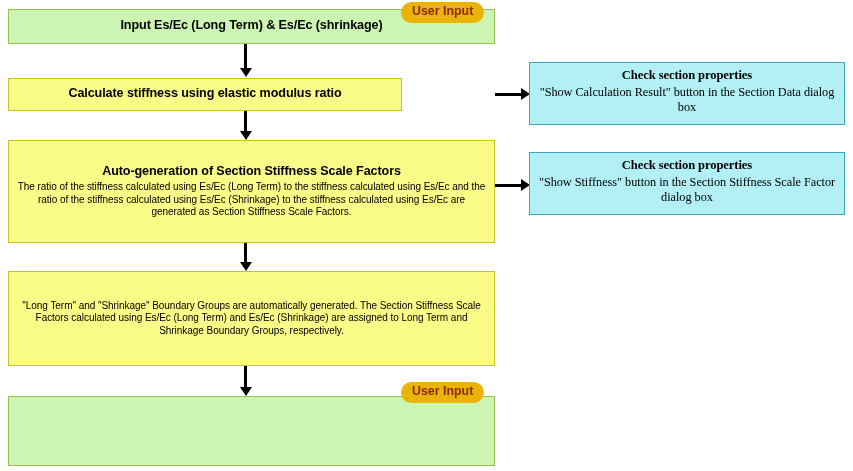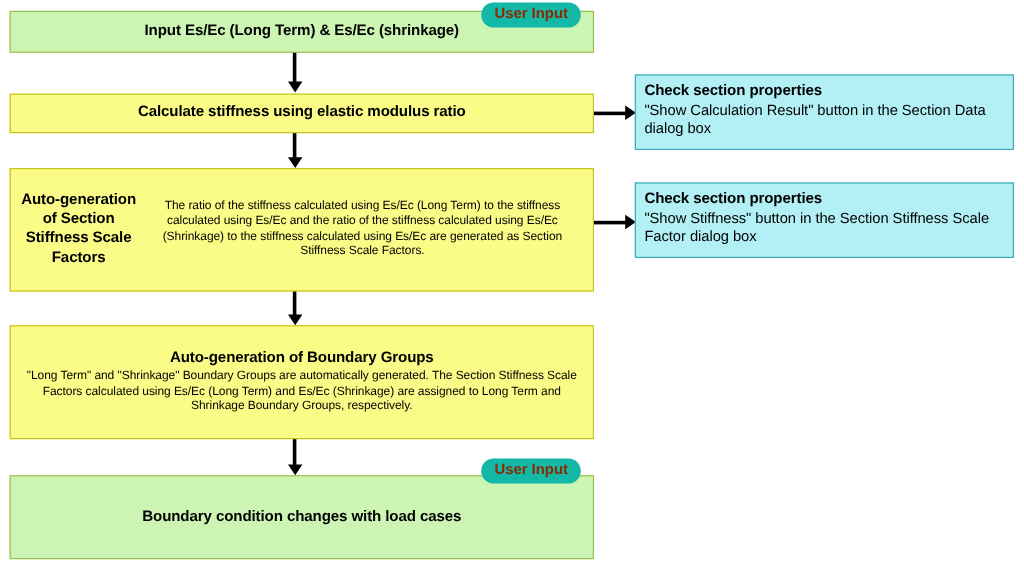--- a/index.html
+++ b/index.html
@@ -49,36 +49,37 @@
     background: #ccf5b3;
     border: 1px solid #9ac04f;
   }
   .box-yellow {
     background: #fbfb87;
     border: 1px solid #c5c51f;
   }
   .box-cyan {
     background: #b2f0f5;
     border: 1px solid #3aa8b8;
-    text-align: left;
+    text-align: center;
     padding: 5px 7px;
+    font-family: Liberation Serif, serif;
   }
   .box-cyan .title {
     font-weight: bold;
     font-size: 12.6px;
     margin-bottom: 1px;
   }
   .box-cyan .body {
     font-size: 12.3px;
   }
 
   
   .badge {
     position: absolute;
-    background: #14b8a6;
+    background: #eab308;
     color: #8a2b00;
     font-weight: bold;
     font-size: 12.4px;
     border-radius: 12px;
     padding: 3px 11px 4px 11px;
     line-height: 1.1;
     white-space: nowrap;
     z-index: 5;
   }
 
@@ -114,57 +115,55 @@
 <div id="canvas">
 
   <div class="box box-green" style="left:8px; top:9px; width:487px; height:35px; display:flex; align-items:center; justify-content:center;">
     <span class="title">Input Es/Ec (Long Term) &amp; Es/Ec (shrinkage)</span>
   </div>
   <div class="badge" style="left:401px; top:2px;">User Input</div>
 
   <div class="vline" style="left:244px; top:44px; height:26px;"></div>
   <div class="arrow-down" style="left:240px; top:68px;"></div>
 
-  <div class="box box-yellow" style="left:8px; top:78px; width:487px; height:33px; display:flex; align-items:center; justify-content:center;">
+  <div class="box box-yellow" style="left:8px; top:78px; width:394px; height:33px; display:flex; align-items:center; justify-content:center;">
     <span class="title">Calculate stiffness using elastic modulus ratio</span>
   </div>
 
   <div class="hline" style="left:495px; top:93px; width:28px;"></div>
   <div class="arrow-right" style="left:521px; top:88px;"></div>
 
   <div class="box box-cyan" style="left:529px; top:62px; width:316px; height:63px;">
     <span class="title">Check section properties</span>
     <span class="body">"Show Calculation Result" button in the Section Data dialog box</span>
   </div>
 
   <div class="vline" style="left:244px; top:111px; height:22px;"></div>
   <div class="arrow-down" style="left:240px; top:131px;"></div>
 
-  <div class="box box-yellow" style="left:8px; top:140px; width:487px; height:103px; display:flex; flex-direction:row; align-items:center; justify-content:center;">
+  <div class="box box-yellow" style="left:8px; top:140px; width:487px; height:103px; display:flex; flex-direction:column; align-items:center; justify-content:center;">
     <span class="title">Auto-generation of Section Stiffness Scale Factors</span>
     <span class="body">The ratio of the stiffness calculated using Es/Ec (Long Term) to the stiffness calculated using Es/Ec and the ratio of the stiffness calculated using Es/Ec (Shrinkage) to the stiffness calculated using Es/Ec are generated as Section Stiffness Scale Factors.</span>
   </div>
 
   <div class="hline" style="left:495px; top:184px; width:28px;"></div>
   <div class="arrow-right" style="left:521px; top:179px;"></div>
 
   <div class="box box-cyan" style="left:529px; top:152px; width:316px; height:63px;">
     <span class="title">Check section properties</span>
     <span class="body">"Show Stiffness" button in the Section Stiffness Scale Factor dialog box</span>
   </div>
 
   <div class="vline" style="left:244px; top:243px; height:22px;"></div>
   <div class="arrow-down" style="left:240px; top:262px;"></div>
 
   <div class="box box-yellow" style="left:8px; top:271px; width:487px; height:95px; display:flex; flex-direction:column; align-items:center; justify-content:center;">
-    <span class="title">Auto-generation of Boundary Groups</span>
     <span class="body">"Long Term" and "Shrinkage" Boundary Groups are automatically generated. The Section Stiffness Scale Factors calculated using Es/Ec (Long Term) and Es/Ec (Shrinkage) are assigned to Long Term and Shrinkage Boundary Groups, respectively.</span>
   </div>
 
   <div class="vline" style="left:244px; top:366px; height:24px;"></div>
   <div class="arrow-down" style="left:240px; top:387px;"></div>
 
   <div class="box box-green" style="left:8px; top:396px; width:487px; height:70px; display:flex; flex-direction:column; align-items:center; justify-content:center;">
-    <span class="title">Boundary condition changes with load cases</span>
   </div>
   <div class="badge" style="left:401px; top:382px;">User Input</div>
 
 </div>
 
 </body></html>

